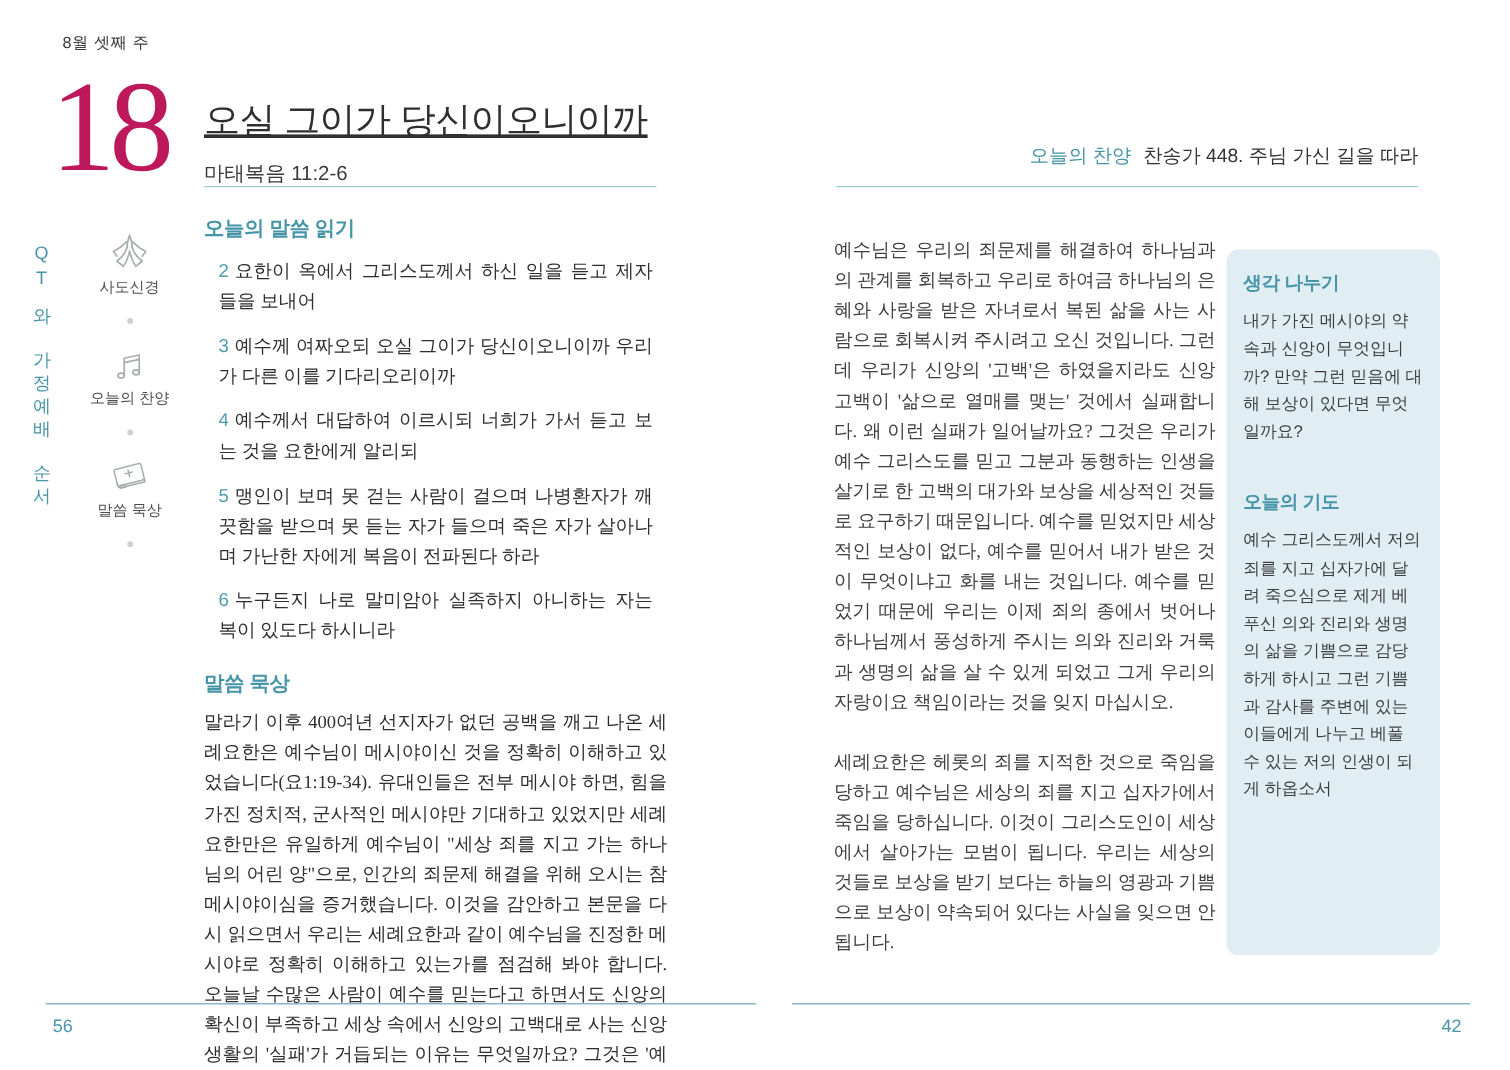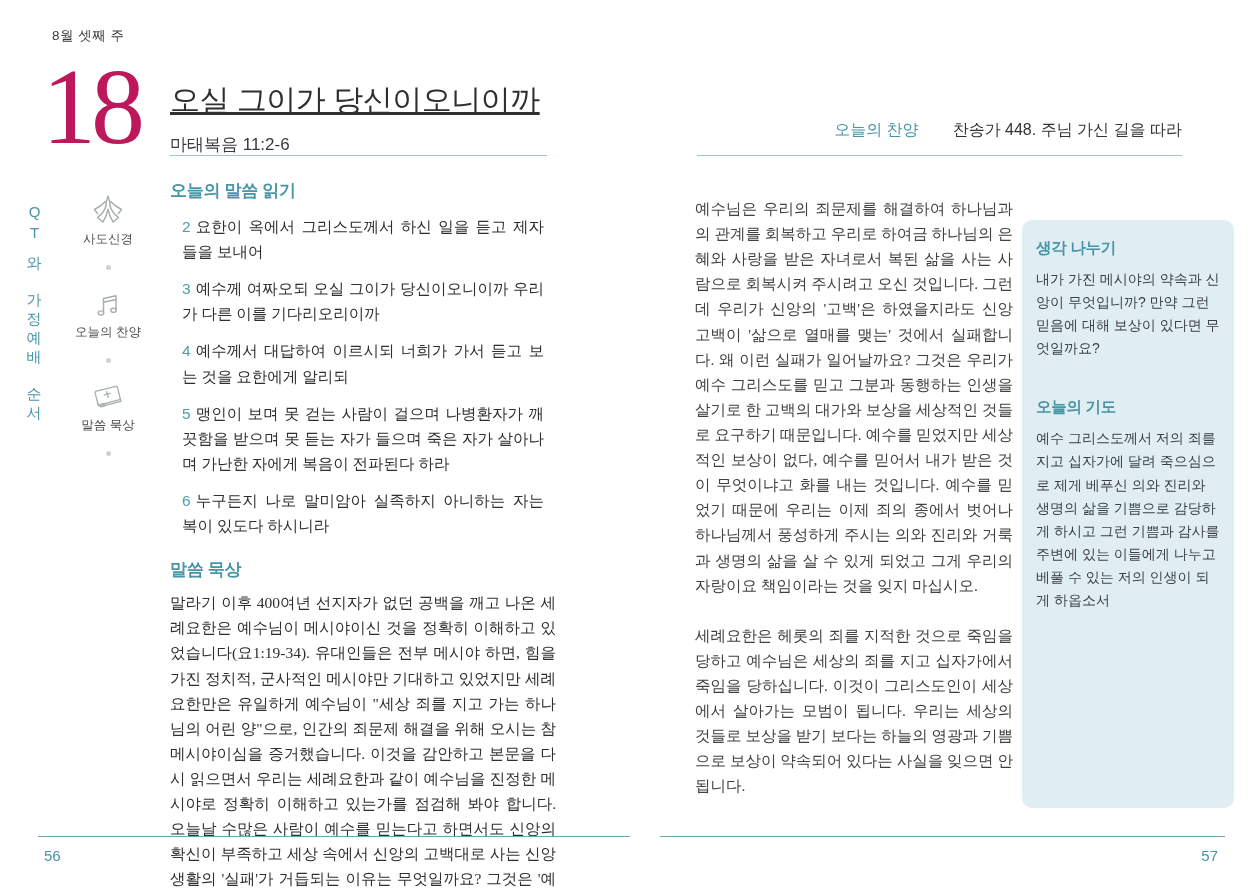--- a/index.html
+++ b/index.html
@@ -14,21 +14,21 @@
                 color:#be185d; letter-spacing:-5px;margin-left:14px; }
   .title-group { left:170px; top:80px; width:378px; }
   .page-title { font-size:30px; font-weight:500; color:#2f2f2f; letter-spacing:-0.5px;text-decoration:underline; }
   .scripture-ref { margin-top:12px; font-size:17px; color:#3a3a3a; }
   .rule { height:1px; background:#9cc6d0; }
   .rule-left-header { left:170px; top:155px; width:377px; }
   .rule-right-header { left:697px; top:155px; width:485px; }
 
   .header-right { top:120px; right:76px; font-size:16px; white-space:nowrap; }
   .header-right .praise-label { color:#4795a8; font-weight:500; margin-right:10px; }
-  .header-right .praise-value { color:#333333;margin-left:24px; }
+  .header-right .praise-value { color:#333333; }
 
   
   .rail-vertical { left:27px; top:203px; writing-mode:vertical-rl; text-orientation:upright;
                    color:#4795a8; font-size:15px; font-weight:500; letter-spacing:4px; line-height:1; }
   .rail-vertical span { display:inline; }
   .rail-vertical .vgap1 { margin-bottom:18px; }
   .rail-vertical .vgap2 { margin-bottom:18px; }
 
   .rail-steps { left:56px; top:194px; width:104px; display:flex; flex-direction:column; align-items:center; gap:17px; }
   .rail-step { display:flex; flex-direction:column; align-items:center; }
@@ -45,21 +45,21 @@
   .vnum { color:#4f9cad; font-family:"Liberation Sans", sans-serif; margin-right:5px; }
   .meditation-heading { margin-top:20px; }
   .meditation-body { margin-top:9px; font-family:"Liberation Serif", serif; font-size:15.5px; line-height:1.62;
                      color:#2e2e2e; text-align:justify; }
 
   .right-main { left:695px; top:196px; width:318px; font-family:"Liberation Serif", serif;
                 font-size:15.5px; line-height:1.62; color:#404040; text-align:justify; }
   .right-main p + p { margin-top:25px; }
 
   
-  .aside-box { left:1022px; top:220px; width:212px; height:588px; background:#e0edf2; border-radius:10px;
+  .aside-box { left:1022px; top:208px; width:178px; height:588px; background:#e0edf2; border-radius:10px;
                padding:18px 14px; }
   .aside-heading { color:#4795a8; font-size:15.5px; font-weight:600; letter-spacing:-0.3px; }
   .aside-body { margin-top:9px; font-size:14px; line-height:1.65; color:#3b3f44; }
   .prayer-block { margin-top:37px; }
 
   
   .footer-rule { height:1px; background:#6aa6b6; }
   .footer-rule-left { left:38px; top:836px; width:592px; }
   .footer-rule-right { left:660px; top:836px; width:565px; }
   .page-num { top:847px; font-size:15px; color:#4795a8; }
@@ -163,13 +163,13 @@
   </div>
   <div class="prayer-block">
     <div class="aside-heading">오늘의 기도</div>
     <div class="aside-body">예수 그리스도께서 저의 죄를 지고 십자가에 달려 죽으심으로 제게 베푸신 의와 진리와 생명의 삶을 기쁨으로 감당하게 하시고 그런 기쁨과 감사를 주변에 있는 이들에게 나누고 베풀 수 있는 저의 인생이 되게 하옵소서</div>
   </div>
 </div>
 
 <div class="abs footer-rule footer-rule-left"></div>
 <div class="abs footer-rule footer-rule-right"></div>
 <div class="abs page-num page-num-left">56</div>
-<div class="abs page-num page-num-right">57</div>
+<div class="abs page-num page-num-right">42</div>
 
 </body></html>

